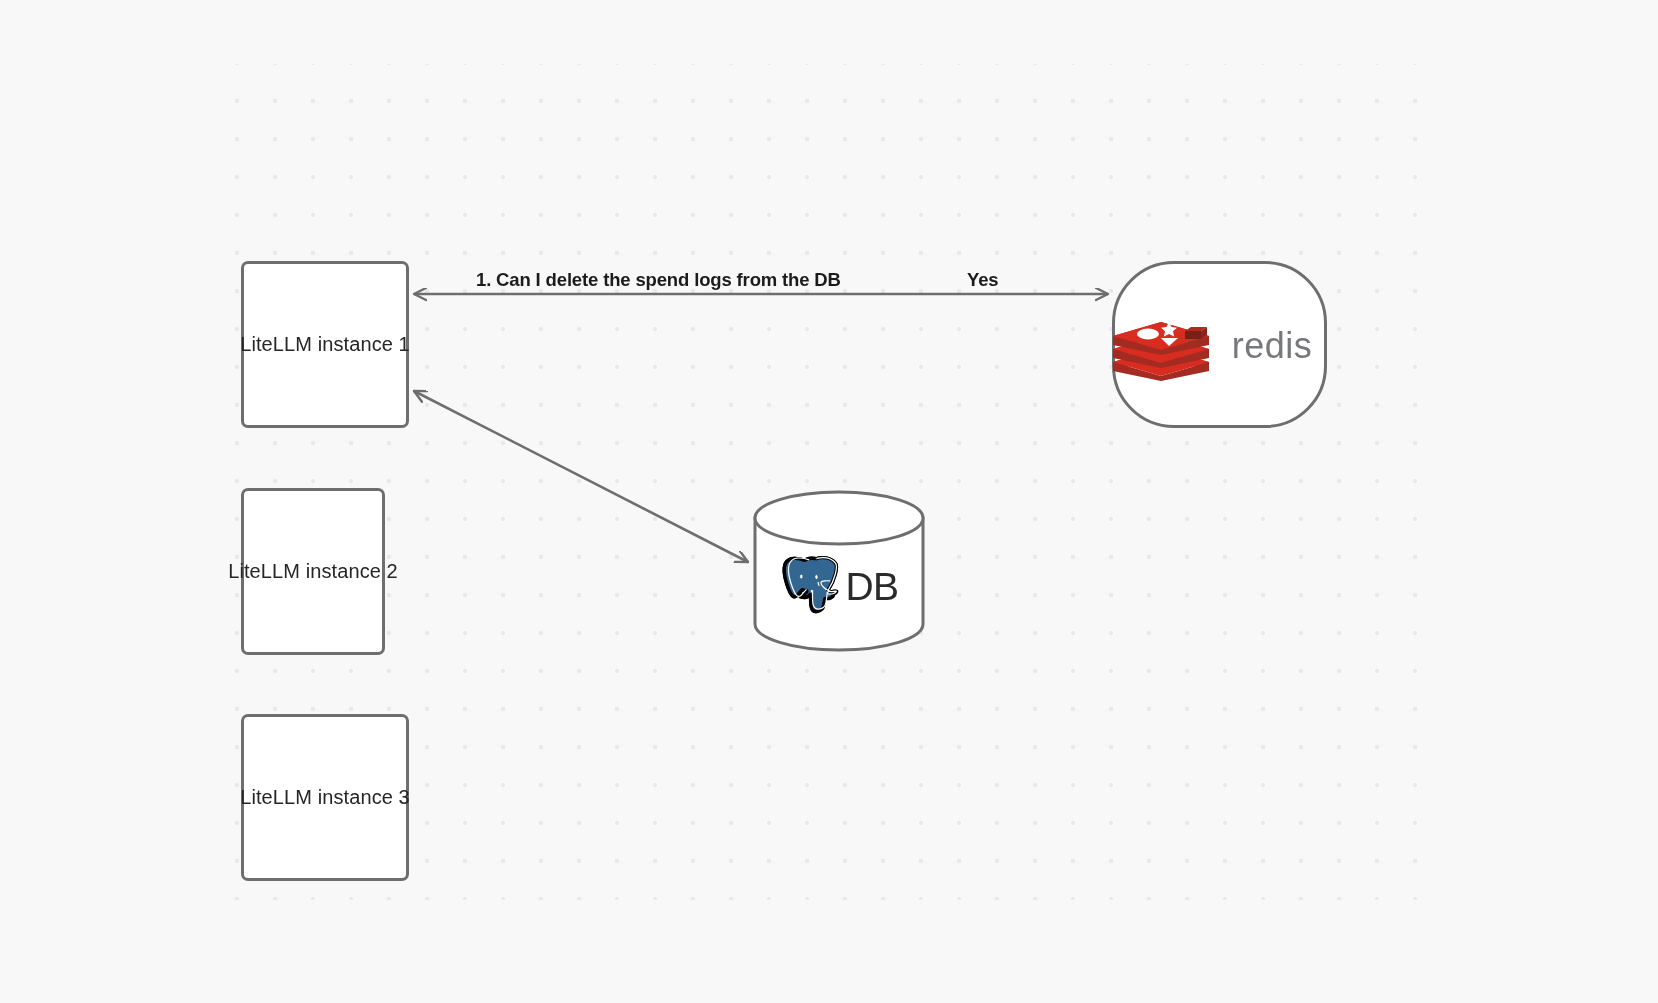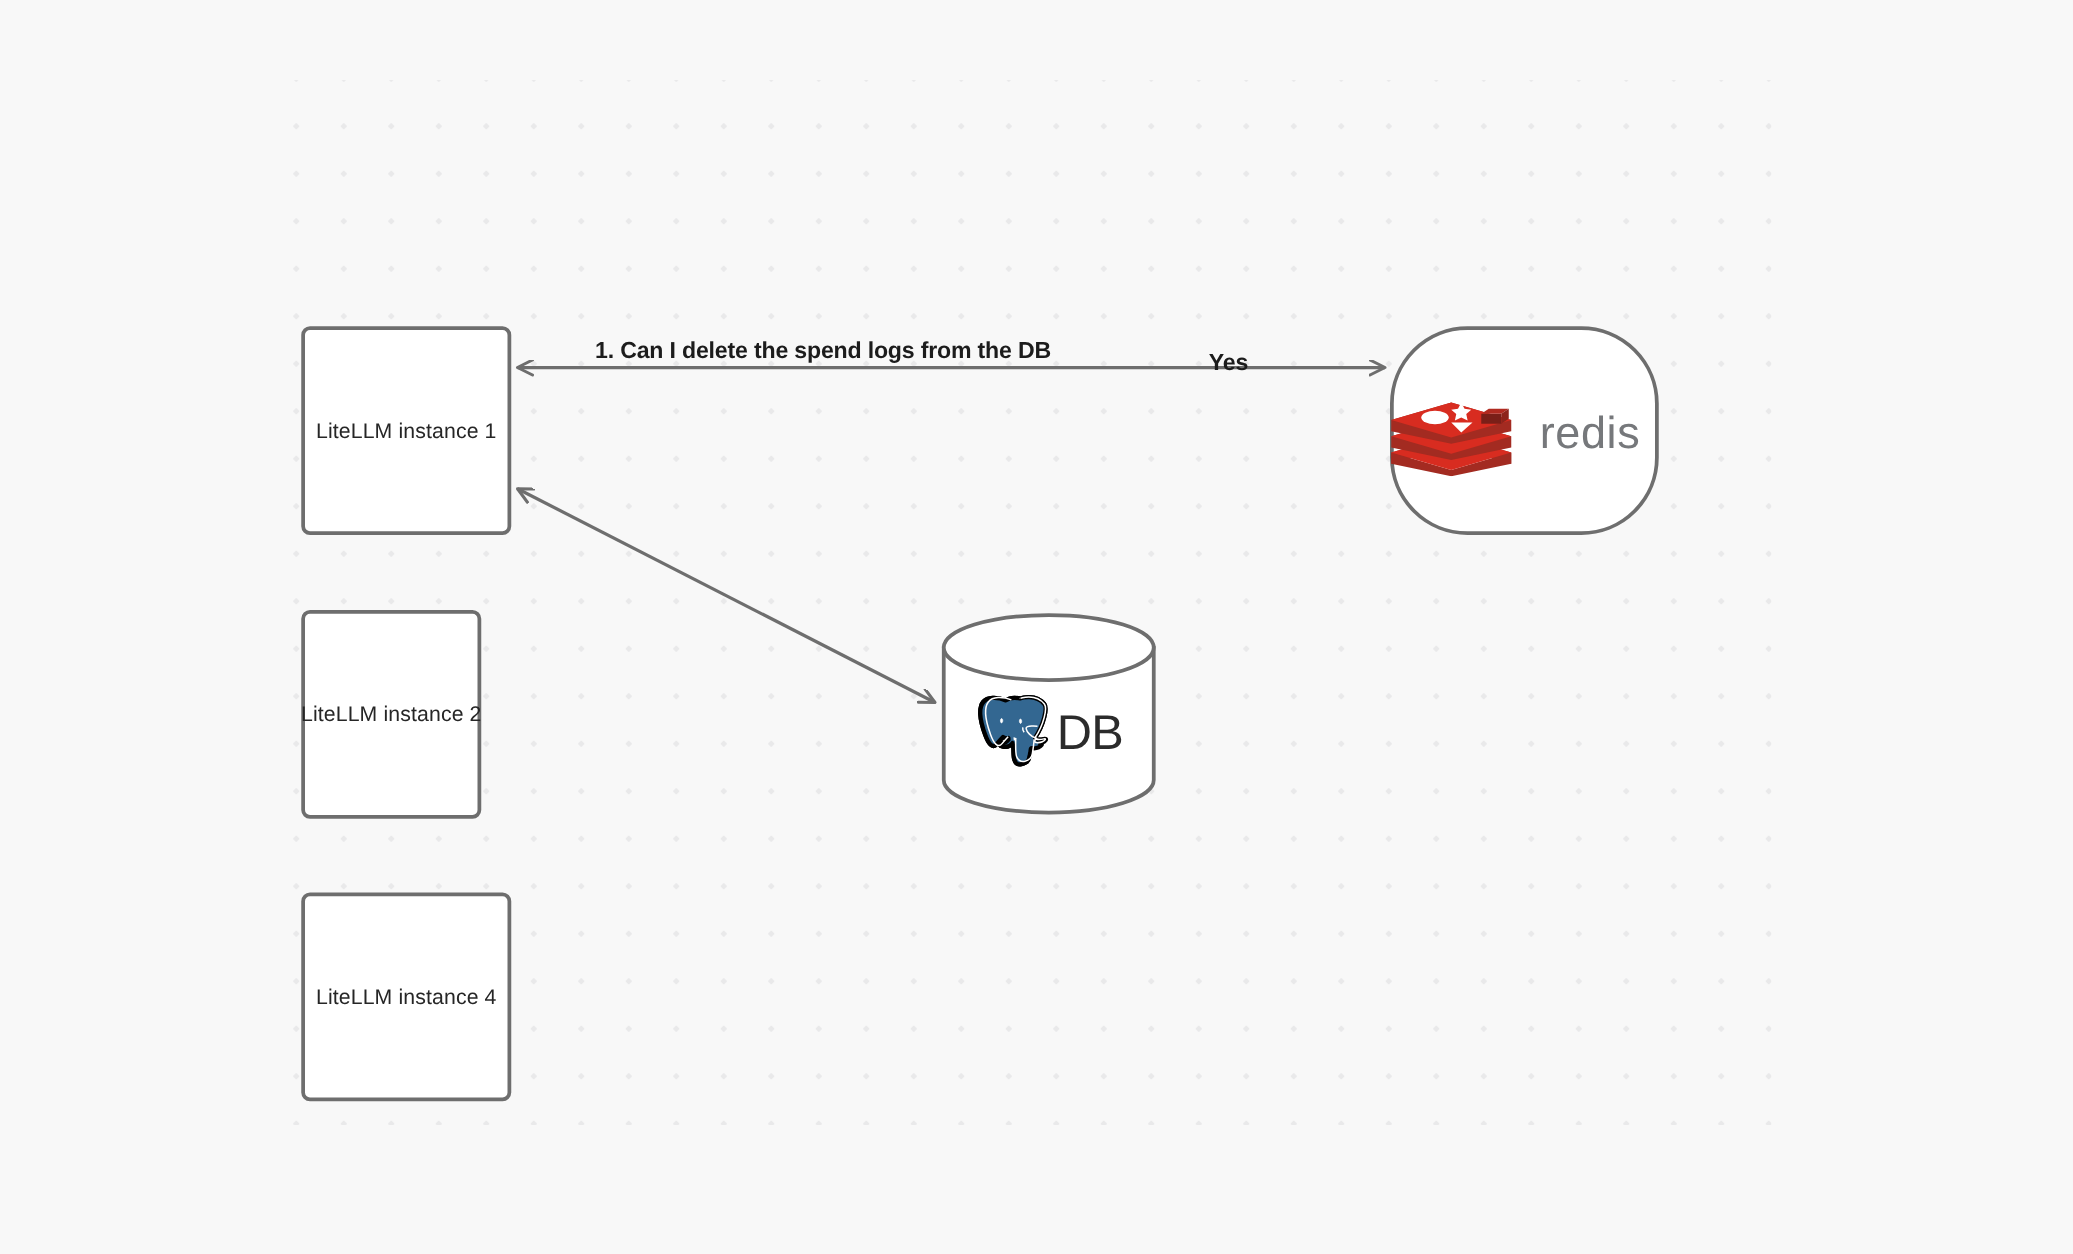--- a/index.html
+++ b/index.html
@@ -51,21 +51,21 @@
     background: #ffffff;
     border: 3px solid #6e6e6e;
     display: flex;
     align-items: center;
     justify-content: center;
   }
   .instance-box {
     border-radius: 7px;
   }
   .instance-label {
-    font-size: 17px;
+    font-size: 20px;
     color: #262626;
     letter-spacing: .1px;
     white-space: nowrap;
     font-family: "Liberation Sans", sans-serif;
   }
 
   #node-litellm-1 { left: 241px; top: 261px; width: 168px; height: 167px; }
   #node-litellm-2 { left: 241px; top: 488px; width: 144px; height: 167px; }
   #node-litellm-3 { left: 241px; top: 714px; width: 168px; height: 167px; }
 
@@ -127,21 +127,21 @@
     position: absolute;
     font-family: "Liberation Sans", sans-serif;
     font-weight: bold;
     font-size: 18.5px;
     color: #1c1c1c;
     white-space: nowrap;
     letter-spacing: -0.15px;
     background: transparent;
   }
   #label-edge-1 { left: 476px; top: 269px; }
-  #label-edge-1-yes { left: 967px; top: 279px; }
+  #label-edge-1-yes { left: 967px; top: 269px; }
   #label-edge-2 { left: 552px; top: 435px; }
 </style>
 </head>
 <body>
 
 <div id="canvas">
 
   <div id="dot-grid"></div>
 
   <svg id="edges" viewBox="0 0 1658 1003" width="1658" height="1003">
@@ -168,21 +168,21 @@
 
   <div class="node instance-box" id="node-litellm-1">
     <span class="instance-label">LiteLLM instance 1</span>
   </div>
 
   <div class="node instance-box" id="node-litellm-2">
     <span class="instance-label">LiteLLM instance 2</span>
   </div>
 
   <div class="node instance-box" id="node-litellm-3">
-    <span class="instance-label">LiteLLM instance 4</span>
+    <span class="instance-label">LiteLLM instance 3</span>
   </div>
 
   <div class="node" id="node-redis">
     <div class="redis-logo-wrap">
       <svg class="redis-mark" width="104" height="70" viewBox="0 0 104 70">
 
         <path d="M52 46 L4 60 L4 51 L52 37 L100 51 L100 60 Z" fill="#a32b21"></path>
         <path d="M4 51 L52 65 L100 51 L100 60 L52 70 L4 60 Z" fill="#a32b21"></path>
         <path d="M52 37 L100 51 L52 65 L4 51 Z" fill="#d82c20"></path>
 

